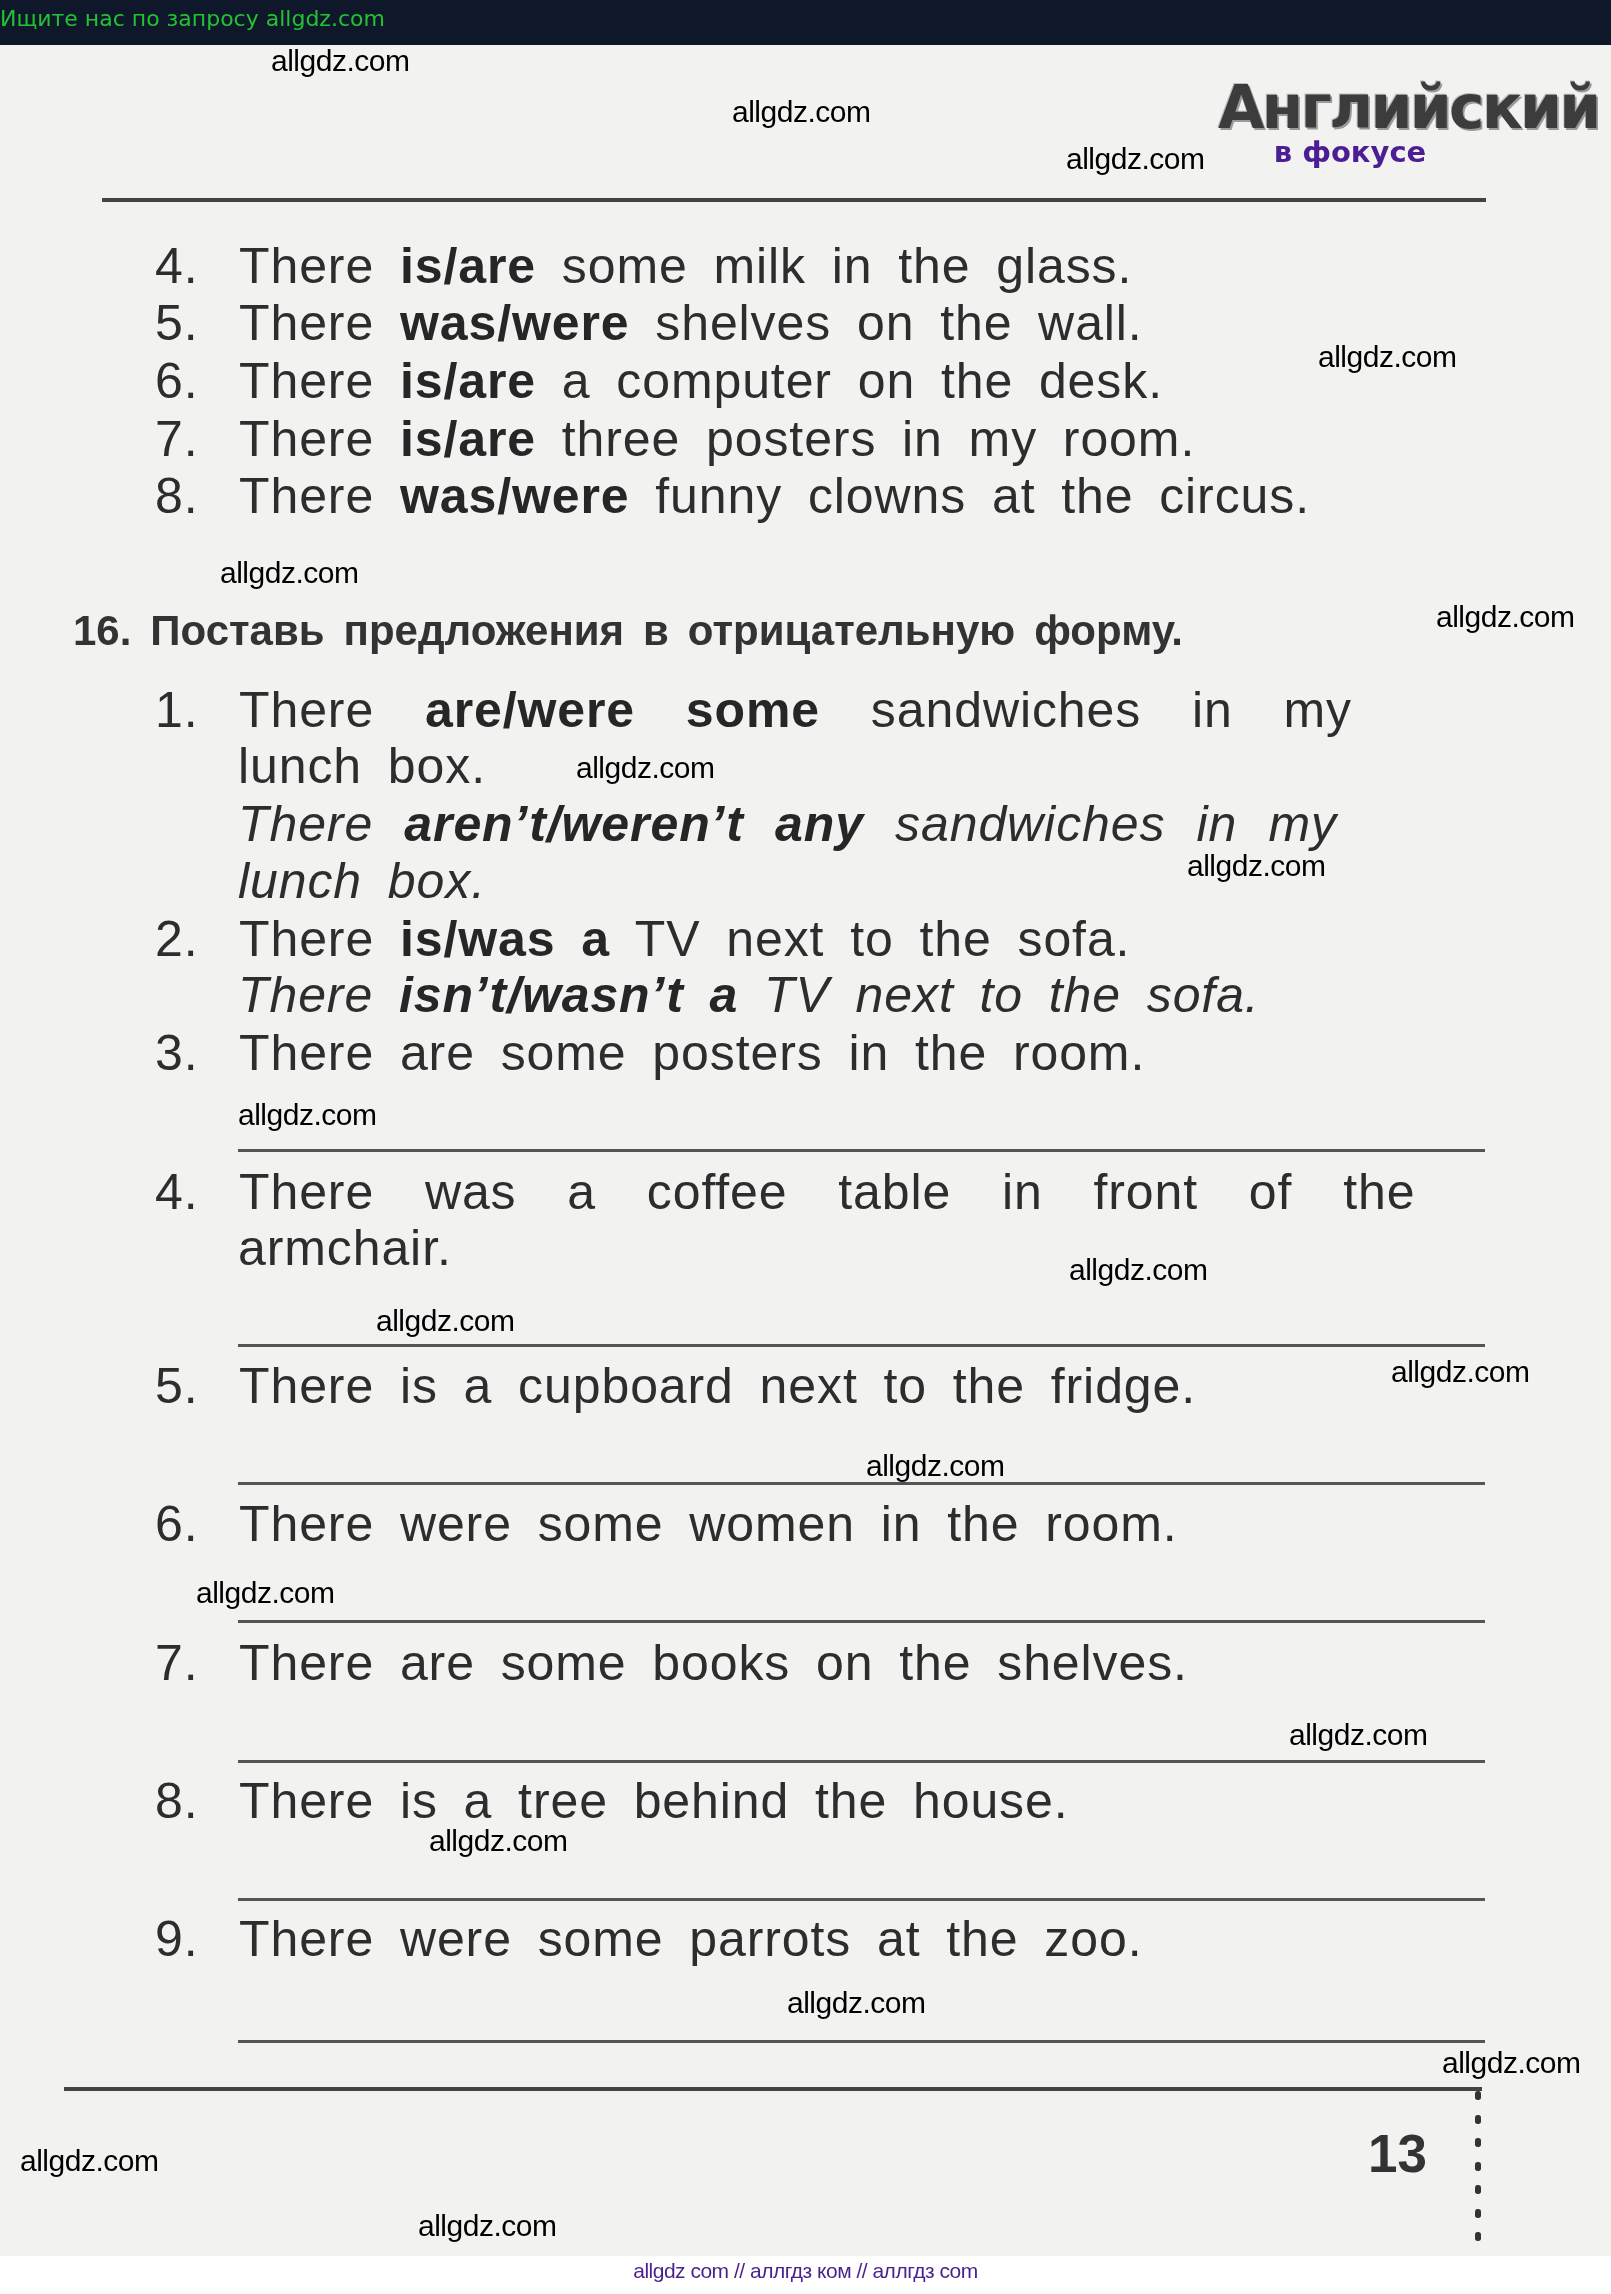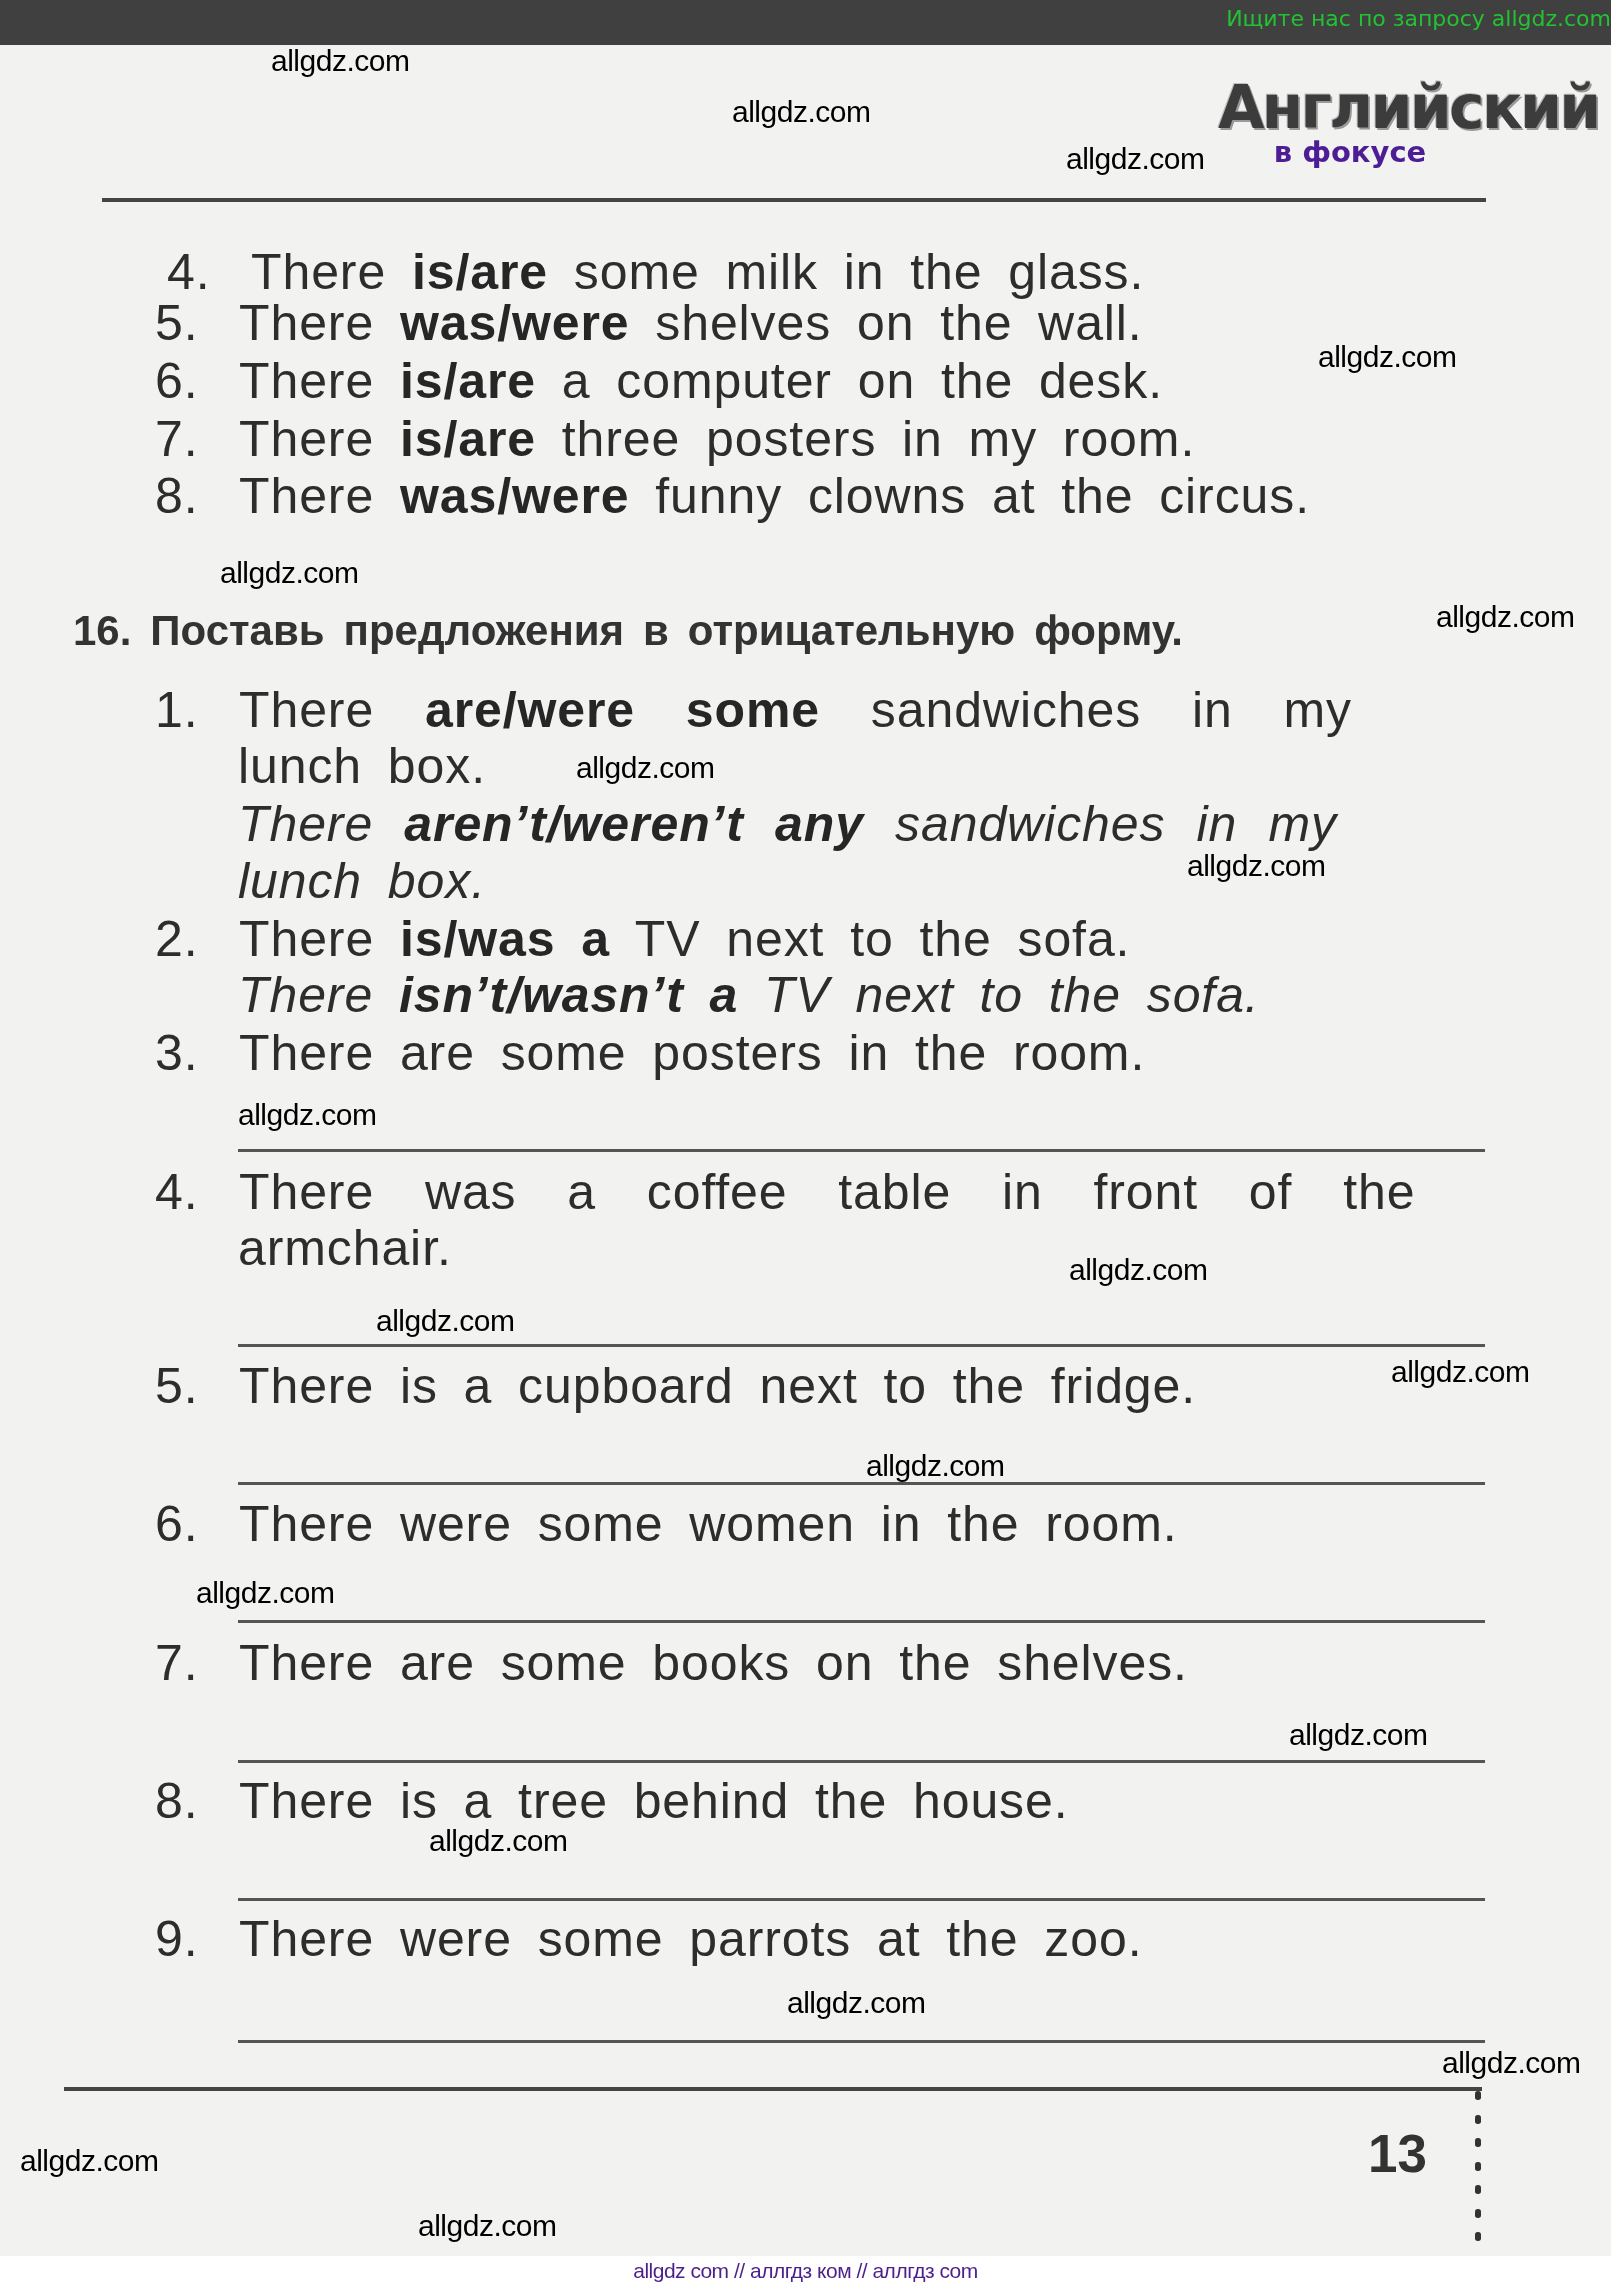--- a/index.html
+++ b/index.html
@@ -1,17 +1,17 @@
 <!DOCTYPE html>
 <html style="font-size:14.5px"><head>
 <meta charset="utf-8">
 <style>
   html,body{margin:0;padding:0;}
   body{width:1611px;height:2295px;position:relative;overflow:hidden;background:#fff;font-family:"Liberation Sans",sans-serif;}
-  .banner{position:absolute;left:0;top:0;width:1611px;height:45px;background:#404040;text-align:right;}
+  .banner{position:absolute;left:0;top:0;width:1611px;height:45px;background:#0f172a;text-align:left;}
   .banner span{display:inline-block;margin-top:5.5px;font-size:22px;color:#22c232;font-family:"DejaVu Sans",sans-serif;}
   .page{position:absolute;left:0;top:45px;width:1611px;height:2211px;background:#f2f2f1;}
   .footer{position:absolute;left:0;top:2257px;width:1611px;height:38px;background:#fff;text-align:center;}
   .footer span{display:inline-block;margin-top:2px;font-size:21px;color:#4b1f8c;font-family:"Liberation Sans Narrow","Liberation Sans",sans-serif;letter-spacing:-0.5px;}
   .rule{position:absolute;height:3.6px;background:#444;}
   .wline{position:absolute;height:2.7px;background:#555;}
   .logo{position:absolute;left:1218px;top:77px;width:264px;text-align:center;}
   .logo .big{font-size:60px;font-weight:bold;color:#3c3c3c;letter-spacing:-2.7px;line-height:60px;text-shadow:1.8px 1.8px 0 #9a9a9a,-0.9px -0.9px 0 #bdbdbd;font-family:"DejaVu Sans",sans-serif;}
   .logo .small{font-size:29px;font-weight:bold;color:#4c1d95;line-height:31px;font-family:"DejaVu Sans",sans-serif;}
   .ln{position:absolute;font-size:50px;color:#2d2d2d;white-space:nowrap;line-height:56px;letter-spacing:0.9px;word-spacing:11px;}
@@ -33,21 +33,21 @@
 
 <div class="page"></div>
 
 <div class="logo">
   <div class="big">Английский</div>
   <div class="small">в фокусе</div>
 </div>
 
 <div class="rule" style="left:102px;top:198px;width:1384px;"></div>
 
-<div class="ln" style="left:155px;top:244px;margin-left:12px;">
+<div class="ln" style="left:155px;top:238px;">
   <span class="num">4.</span><span>There</span> <b>is/are</b> <span>some milk in the glass.</span>
 </div>
 <div class="ln" style="left:155px;top:295px;">
   <span class="num">5.</span><span>There</span> <b>was/were</b> <span>shelves on the wall.</span>
 </div>
 <div class="ln" style="left:155px;top:353px;">
   <span class="num">6.</span><span>There</span> <b>is/are</b> <span>a computer on the desk.</span>
 </div>
 <div class="ln" style="left:155px;top:411px;">
   <span class="num">7.</span><span>There</span> <b>is/are</b> <span>three posters in my room.</span>

